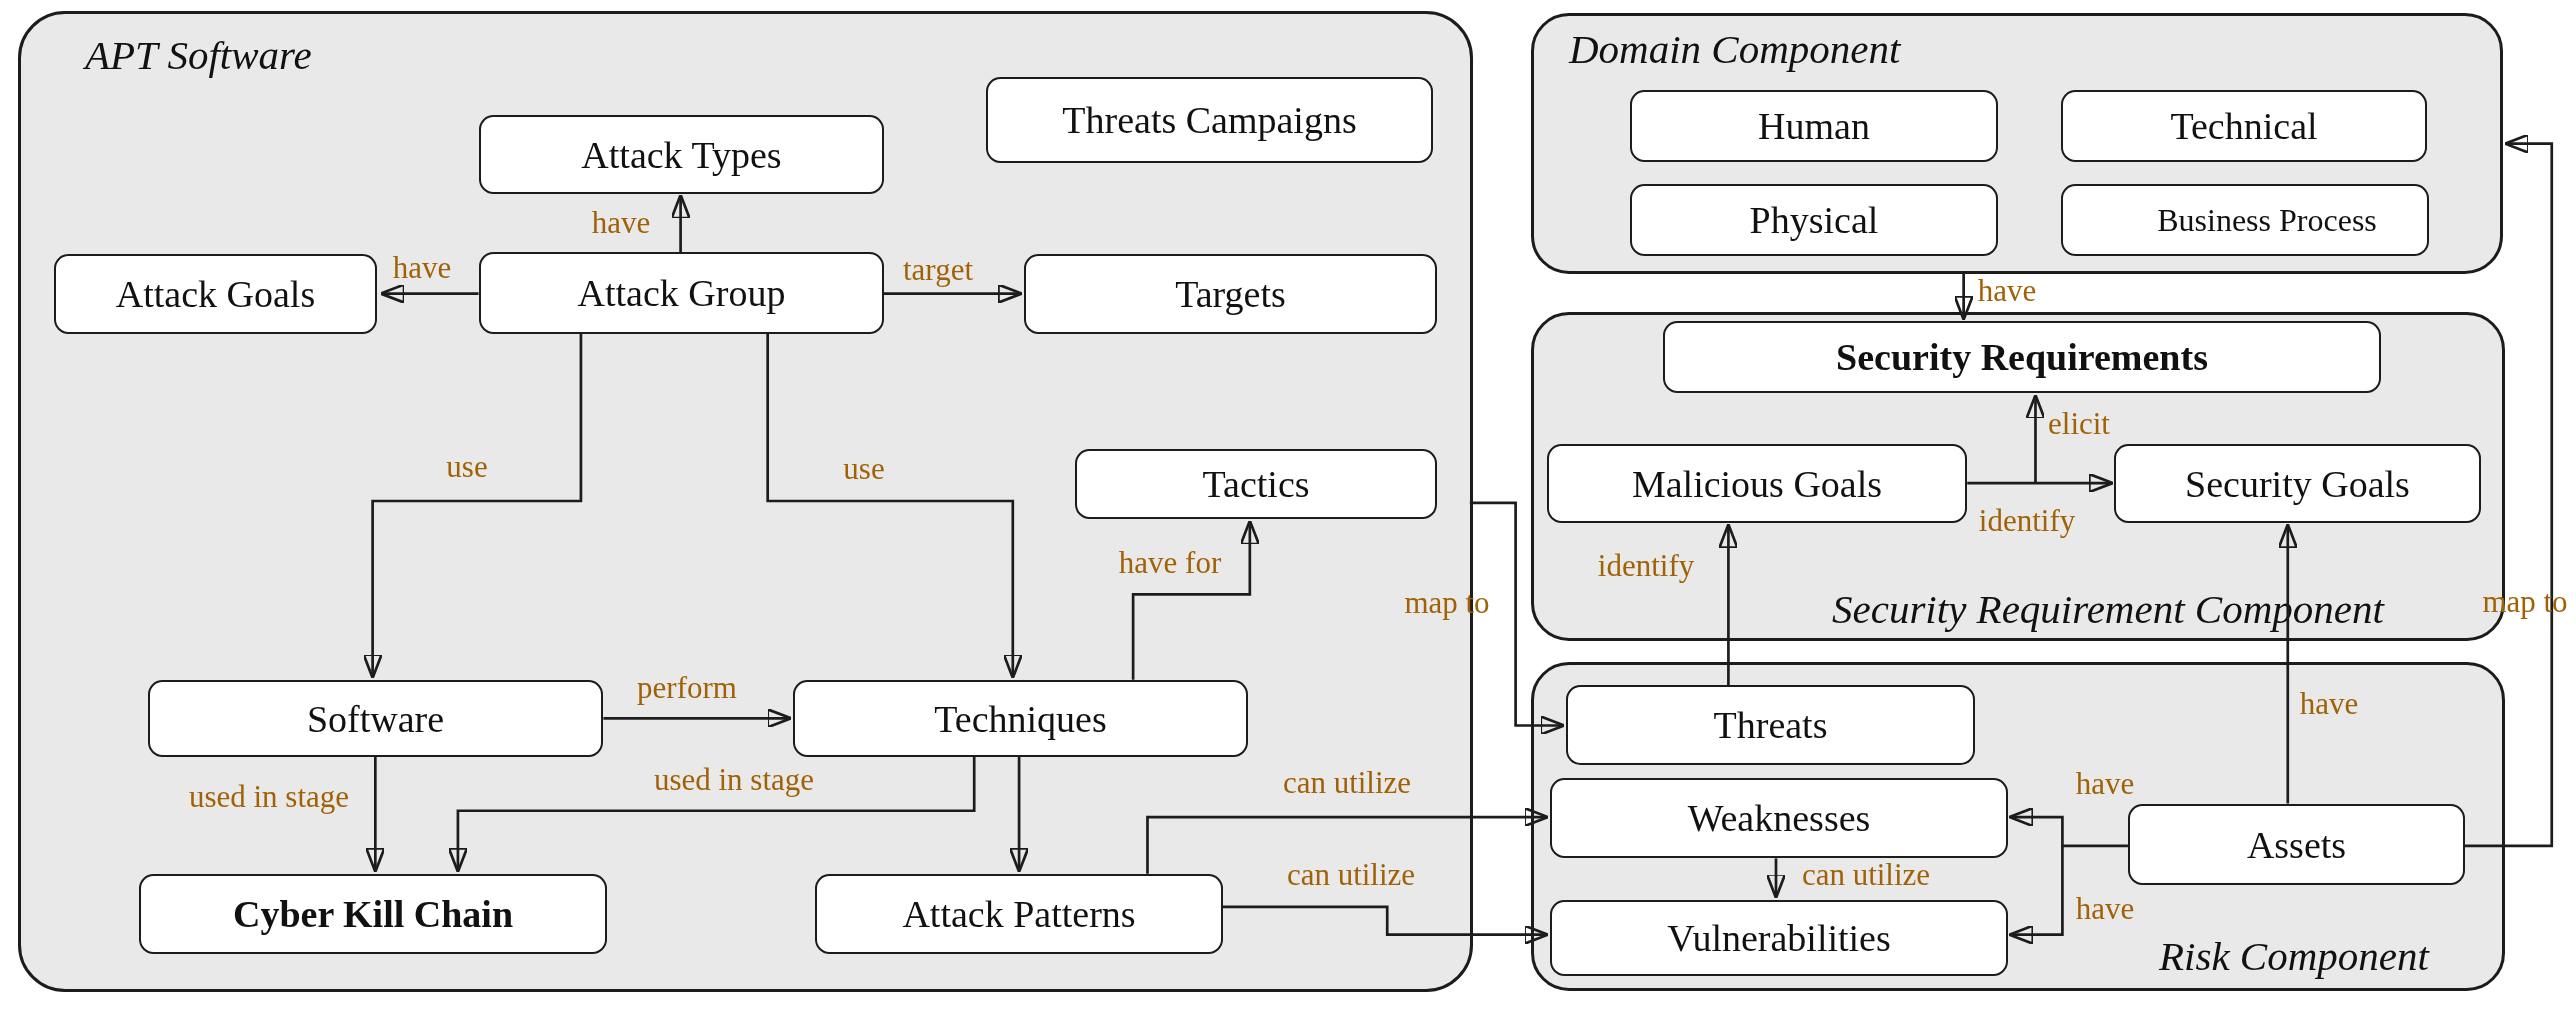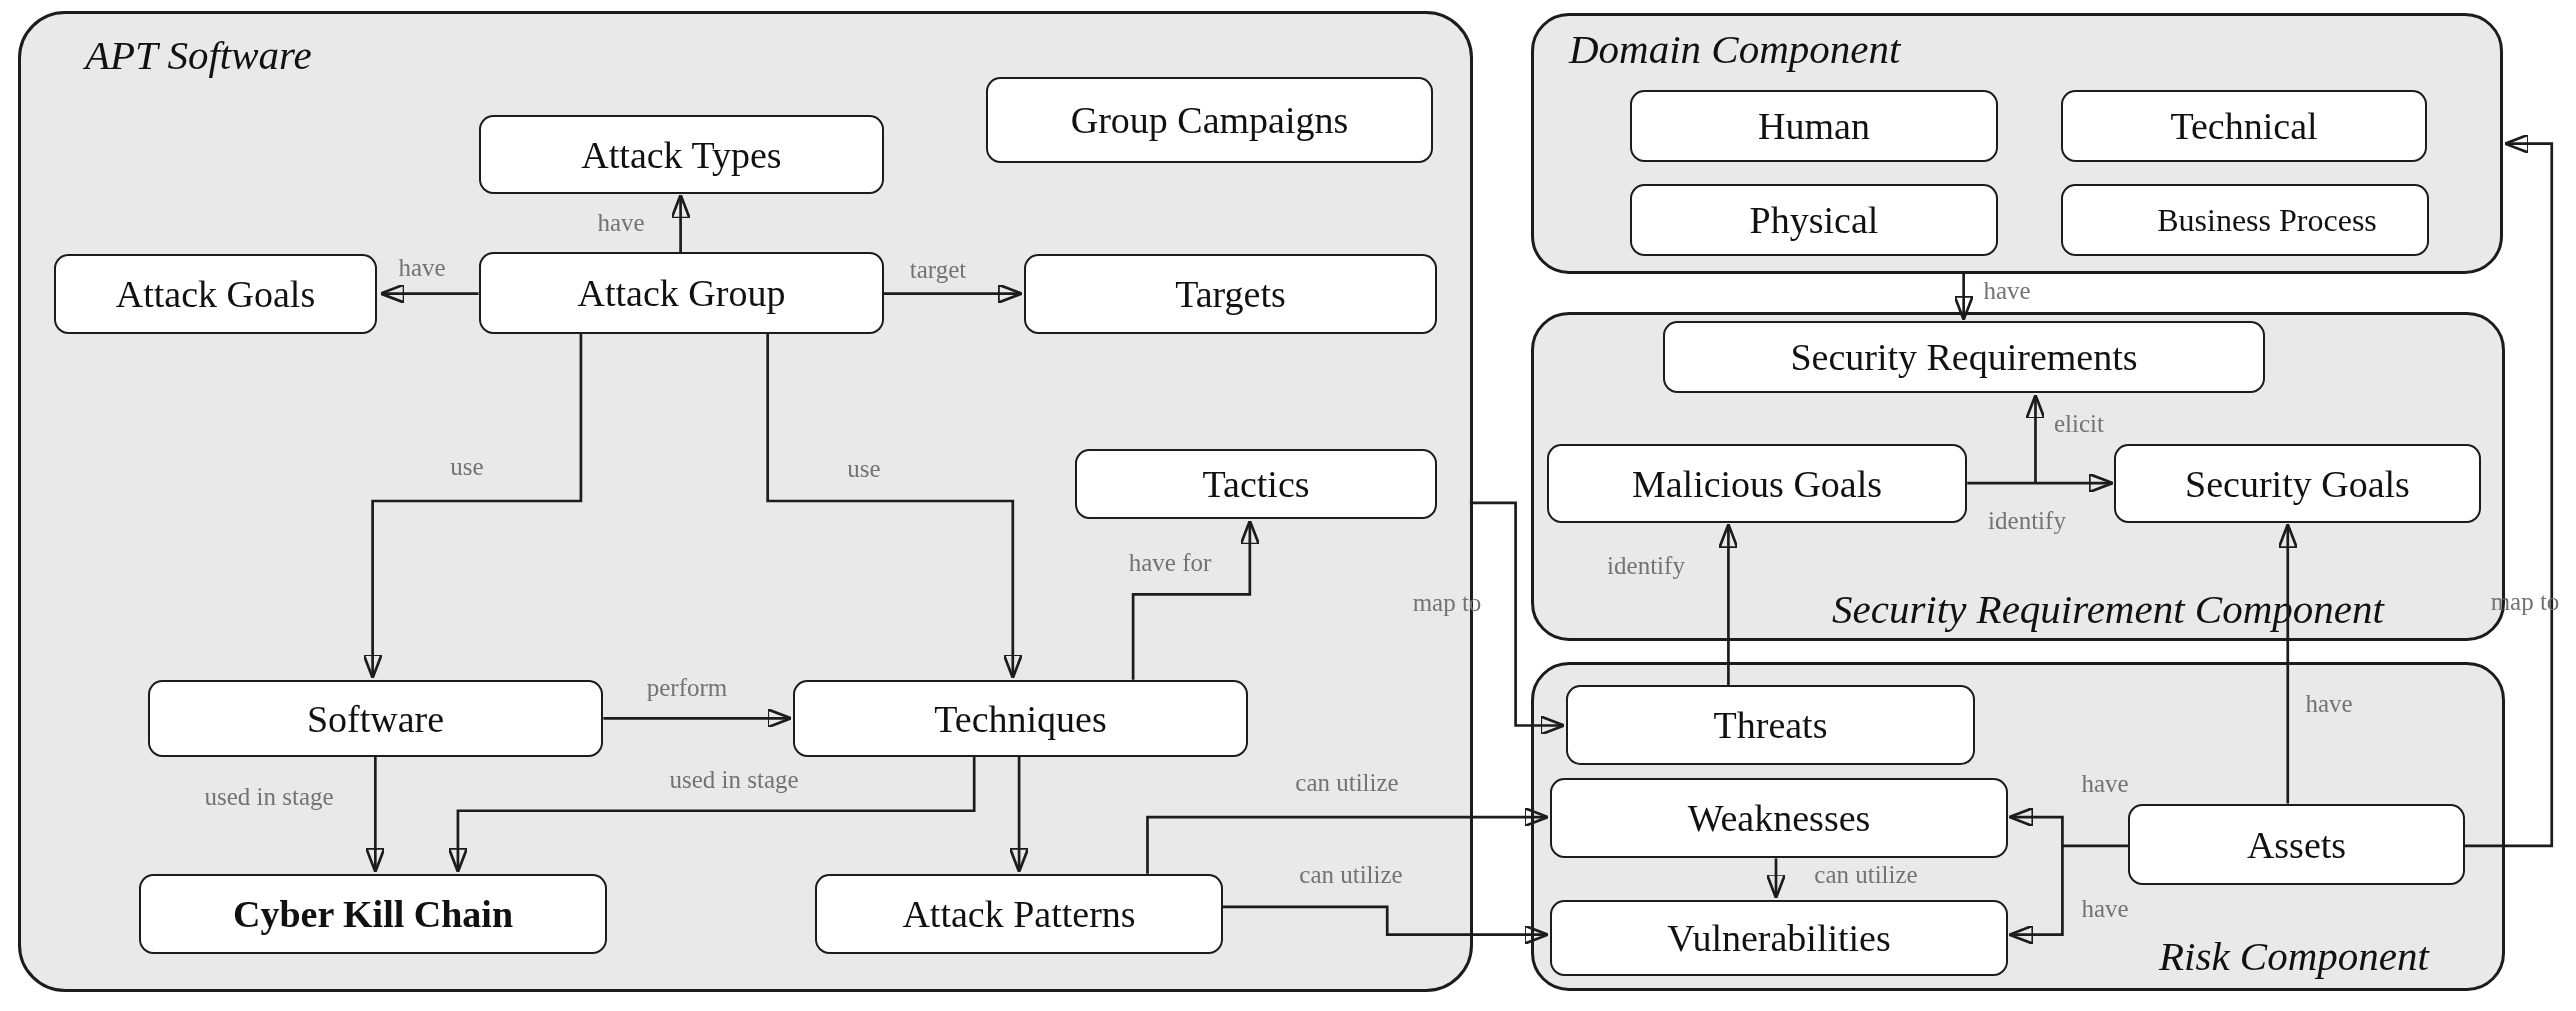--- a/index.html
+++ b/index.html
@@ -34,22 +34,22 @@
     align-items:center;
     justify-content:center;
     font-size:38px;
     color:#111;
     white-space:nowrap;
   }
   .node.small-text{font-size:32px;}
   .edge-label{
     position:absolute;
     transform:translate(-50%,-50%);
-    font-size:25px;
-    color:#737373;
+    font-size:31px;
+    color:#a16207;
     white-space:nowrap;
   }
   #connectors{
     position:absolute;
     left:0;top:0;
     pointer-events:none;
   }
   #connectors path{
     stroke:#1c1c1c;
     stroke-width:3;
@@ -98,36 +98,36 @@
     <path d="M 2191 538 L 2351 538" marker-end="url(#arw)"></path>
     <path d="M 2267 538 L 2267 442" marker-end="url(#arw)"></path>
     <path d="M 2548 895 L 2548 586" marker-end="url(#arw)"></path>
     <path d="M 2370 942 L 2297 942 L 2297 910 L 2240 910" marker-end="url(#arw)"></path>
     <path d="M 2297 942 L 2297 1041 L 2240 1041" marker-end="url(#arw)"></path>
     <path d="M 1978 956 L 1978 998" marker-end="url(#arw)"></path>
     <path d="M 2745 942 L 2842 942 L 2842 160 L 2792 160" marker-end="url(#arw)"></path>
   </svg>
 
   <div class="node" style="left:479px;top:115px;width:405px;height:79px;">Attack Types</div>
-  <div class="node" style="left:986px;top:77px;width:447px;height:86px;">Group Campaigns</div>
+  <div class="node" style="left:986px;top:77px;width:447px;height:86px;">Threats Campaigns</div>
   <div class="node" style="left:54px;top:254px;width:323px;height:80px;">Attack Goals</div>
   <div class="node" style="left:479px;top:252px;width:405px;height:82px;">Attack Group</div>
   <div class="node" style="left:1024px;top:254px;width:413px;height:80px;">Targets</div>
   <div class="node" style="left:1075px;top:449px;width:362px;height:70px;">Tactics</div>
   <div class="node" style="left:148px;top:680px;width:455px;height:77px;">Software</div>
   <div class="node" style="left:793px;top:680px;width:455px;height:77px;">Techniques</div>
   <div class="node" style="left:139px;top:874px;width:468px;height:80px;font-weight:bold;">Cyber Kill Chain</div>
   <div class="node" style="left:815px;top:874px;width:408px;height:80px;">Attack Patterns</div>
 
   <div class="node" style="left:1630px;top:90px;width:368px;height:72px;">Human</div>
   <div class="node" style="left:2061px;top:90px;width:366px;height:72px;">Technical</div>
   <div class="node" style="left:1630px;top:184px;width:368px;height:72px;">Physical</div>
   <div class="node small-text" style="left:2061px;top:184px;width:368px;height:72px;padding-left:44px;">Business Process</div>
 
-  <div class="node" style="left:1663px;top:321px;width:602px;height:72px;">Security Requirements</div>
+  <div class="node" style="left:1663px;top:321px;width:718px;height:72px;font-weight:bold;">Security Requirements</div>
   <div class="node" style="left:1547px;top:444px;width:420px;height:79px;text-align:right;">Malicious Goals</div>
   <div class="node" style="left:2114px;top:444px;width:367px;height:79px;">Security Goals</div>
 
   <div class="node" style="left:1566px;top:685px;width:409px;height:80px;">Threats</div>
   <div class="node" style="left:1550px;top:778px;width:458px;height:80px;">Weaknesses</div>
   <div class="node" style="left:1550px;top:900px;width:458px;height:76px;">Vulnerabilities</div>
   <div class="node" style="left:2128px;top:804px;width:337px;height:81px;">Assets</div>
 
   <div class="edge-label" style="left:621px;top:223px;">have</div>
   <div class="edge-label" style="left:422px;top:268px;">have</div>

